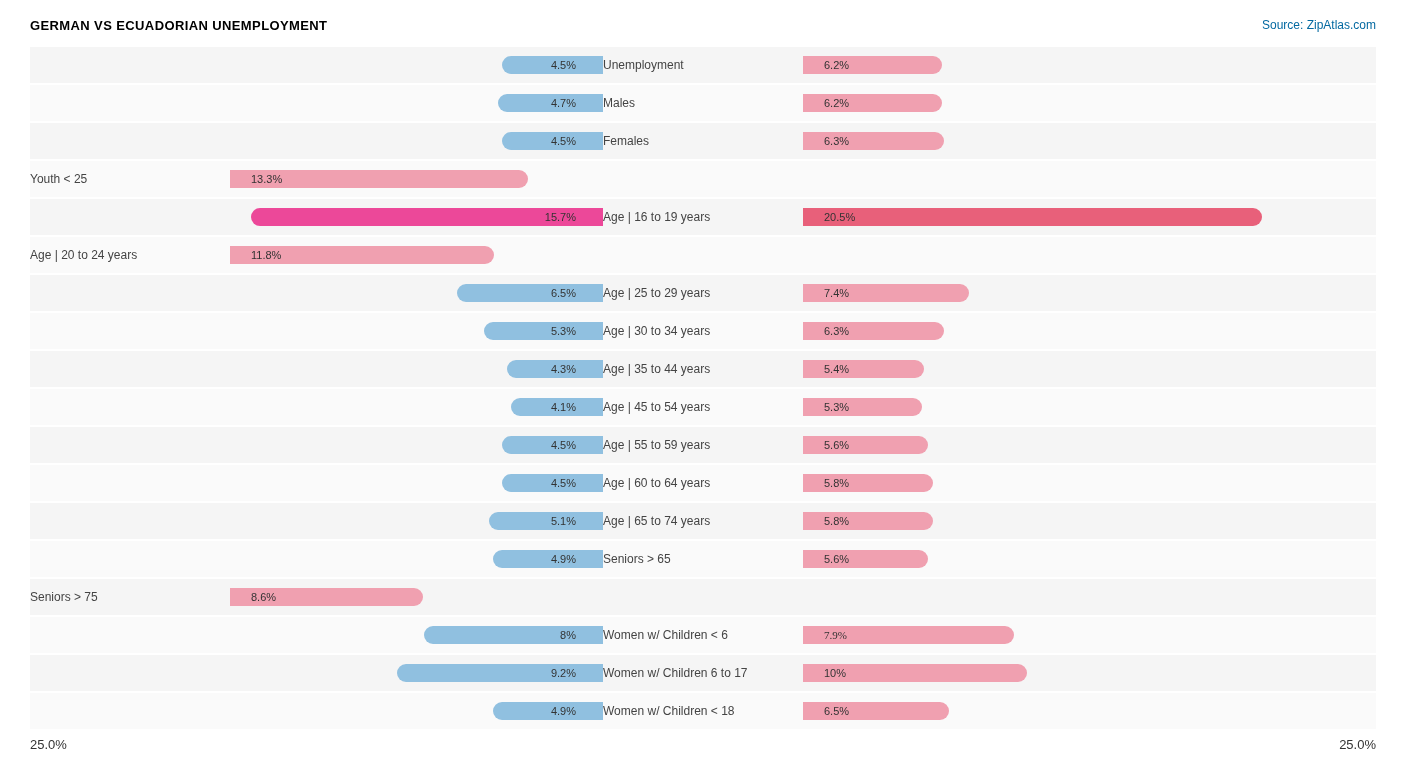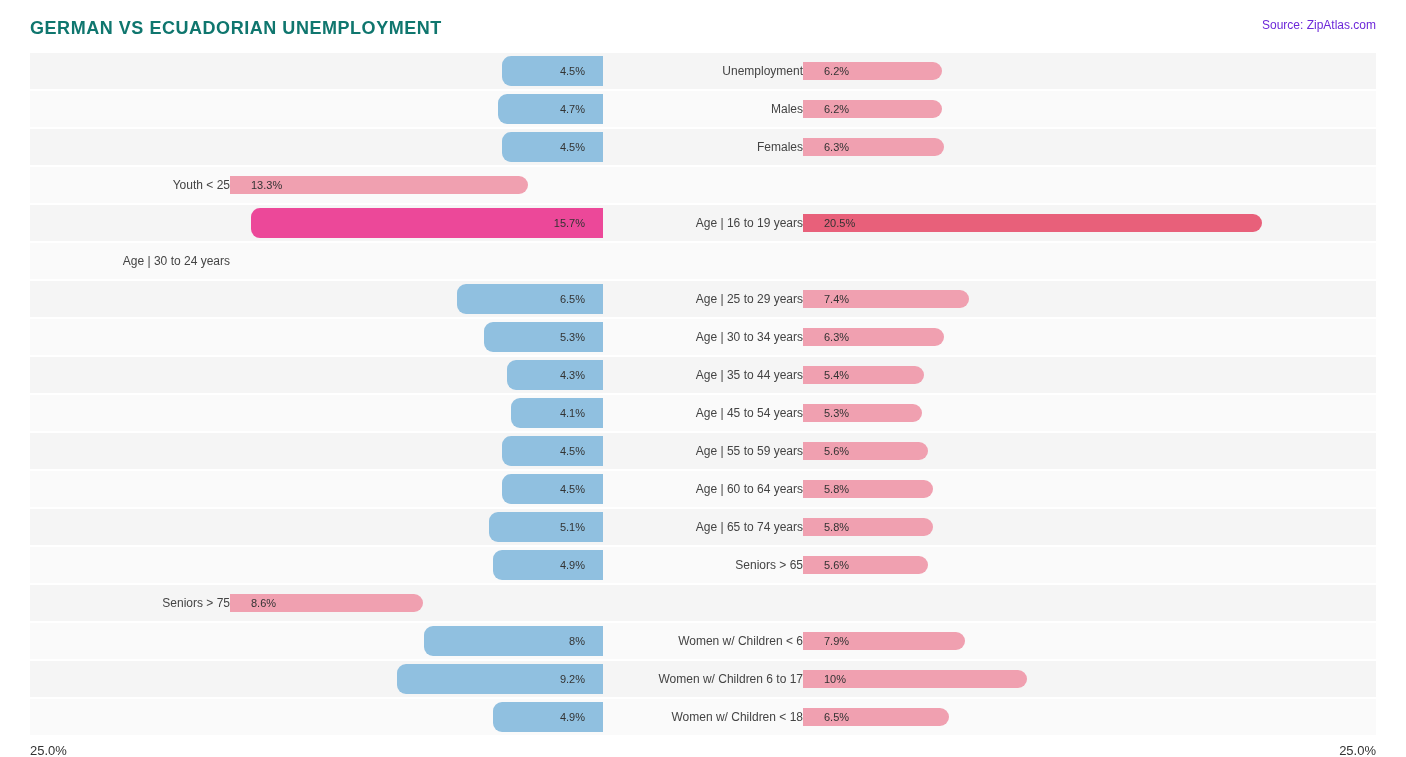--- a/index.html
+++ b/index.html
@@ -16,29 +16,29 @@
       padding: 18px 30px 20px 30px;
       background: #fff;
     }
     .chart-header {
       display: flex;
       justify-content: space-between;
       align-items: flex-start;
       margin-bottom: 14px;
     }
     .chart-title {
-      font-size: 18px;
+      font-size: 13px;
       font-weight: 600;
-      color: #0f766e;
+      color: #000000;
       text-transform: uppercase;
       letter-spacing: 0.03em;
     }
     .chart-source {
       font-size: 12px;
-      color: #6d28d9;
+      color: #0369a1;
     }
     .chart-area {
       width: 100%;
     }
     .row {
       display: flex;
       align-items: center;
       height: 36px;
       margin-bottom: 2px;
       position: relative;
@@ -69,35 +69,35 @@
     .right-bar-area {
       flex: 1;
       display: flex;
       justify-content: flex-start;
       align-items: center;
       height: 20px;
       position: relative;
     }
     .center-label {
       width: 200px;
-      text-align: right;
+      text-align: left;
       font-size: 12px;
       color: #444;
       z-index: 2;
       white-space: nowrap;
       flex-shrink: 0;
     }
     .bar-blue {
       background: #90c0e0;
-      height: 30px;
+      height: 18px;
       border-radius: 9px 0 0 9px;
       display: flex;
       align-items: center;
       justify-content: flex-end;
-      padding-right: 14px;
+      padding-right: 23px;
       position: relative;
       text-align: right;
     }
     .bar-pink {
       background: #f0a0b0;
       height: 18px;
       border-radius: 0 9px 9px 0;
       display: flex;
       align-items: center;
       justify-content: flex-start;
@@ -222,21 +222,26 @@
         <div class="center-label">Age | 16 to 19 years</div>
         <div class="right-bar-area">
           <div class="bar-pink highlight" style="width:459.2px; border-radius: 0 9px 9px 0;">
             <span class="val-right">20.5%</span>
           </div>
         </div>
       </div>
     </div>
       <div class="row">
       <div class="bars-wrapper">
-        <div class="center-label">Age | 30 to 24 years</div>
+        <div class="center-label">Age | 20 to 24 years</div>
+        <div class="right-bar-area">
+          <div class="bar-pink" style="width:264.32px; border-radius: 0 9px 9px 0;">
+            <span class="val-right">11.8%</span>
+          </div>
+        </div>
       </div>
     </div>
       <div class="row">
       <div class="bars-wrapper">
         <div class="left-bar-area">
           <div class="bar-blue" style="width:145.6px; border-radius: 9px 0 0 9px;">
             <span class="val-left">6.5%</span>
           </div>
         </div>
         <div class="center-label">Age | 25 to 29 years</div>
@@ -364,21 +369,21 @@
     </div>
       <div class="row">
       <div class="bars-wrapper">
         <div class="left-bar-area">
           <div class="bar-blue" style="width:179.20000000000002px; border-radius: 9px 0 0 9px;">
             <span class="val-left">8%</span>
           </div>
         </div>
         <div class="center-label">Women w/ Children &lt; 6</div>
         <div class="right-bar-area">
-          <div class="bar-pink" style="width:162px; border-radius: 0 9px 9px 0;">
+          <div class="bar-pink" style="width:211px; border-radius: 0 9px 9px 0; font-family: Liberation Serif, serif;">
             <span class="val-right">7.9%</span>
           </div>
         </div>
       </div>
     </div>
       <div class="row">
       <div class="bars-wrapper">
         <div class="left-bar-area">
           <div class="bar-blue" style="width:206.07999999999998px; border-radius: 9px 0 0 9px;">
             <span class="val-left">9.2%</span>

